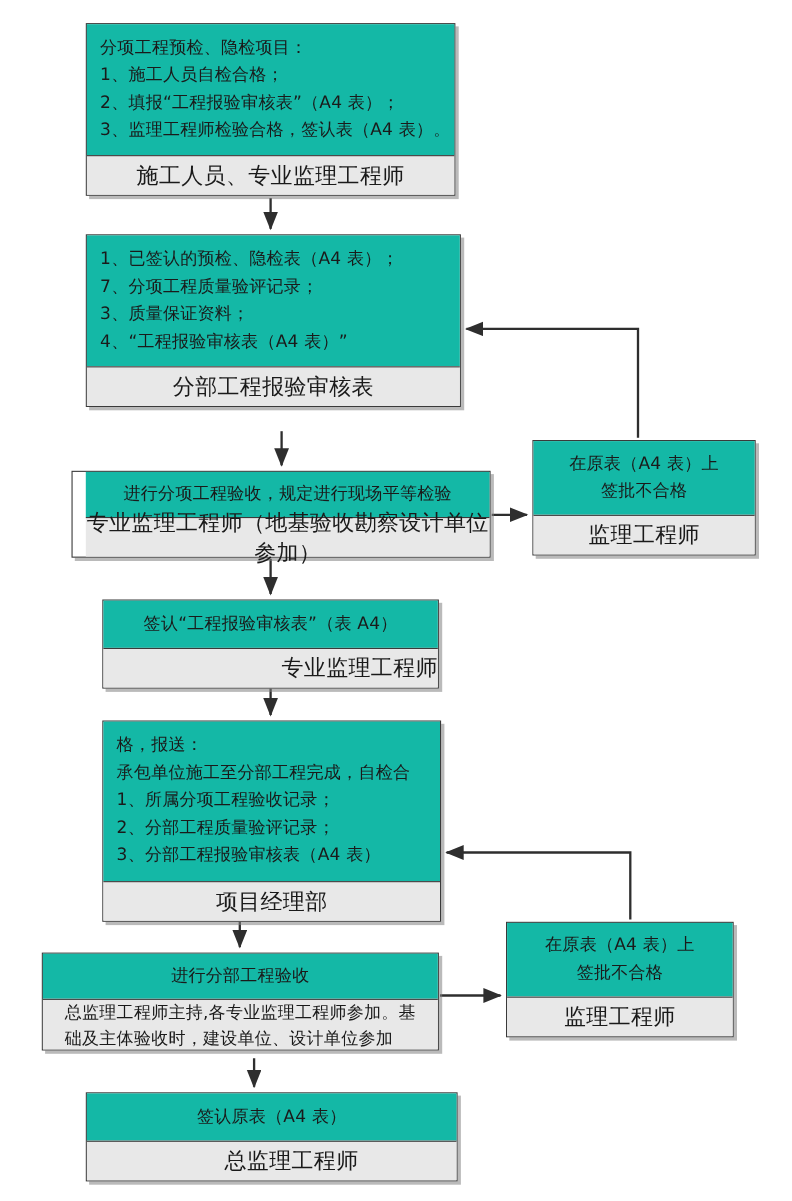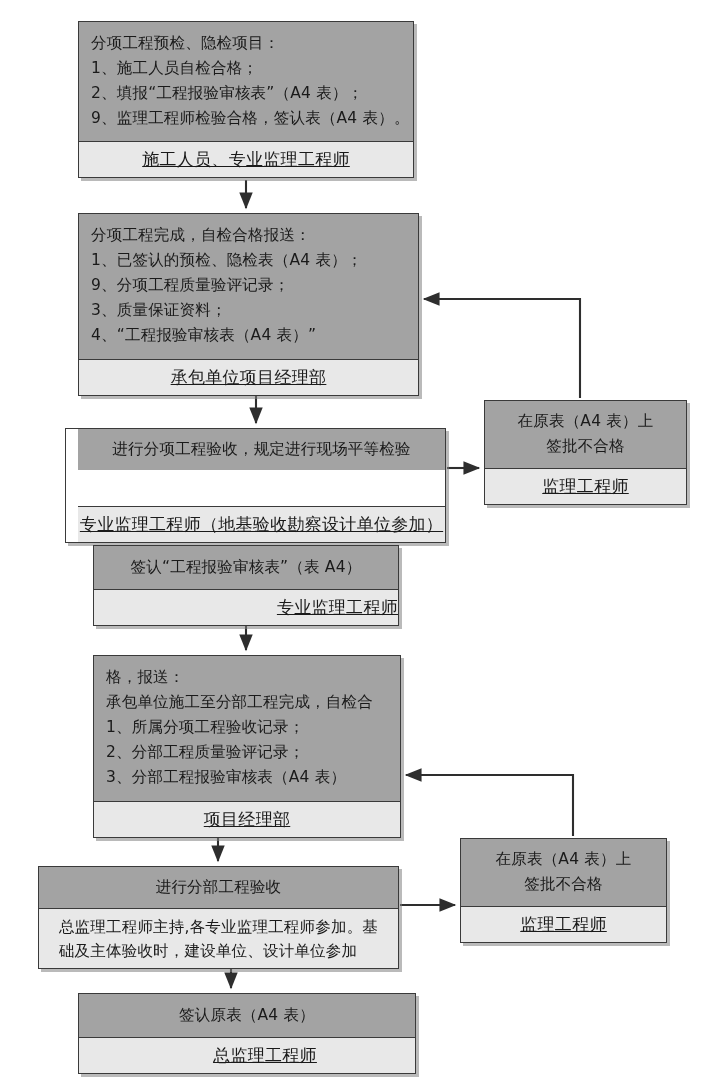--- a/index.html
+++ b/index.html
@@ -27,21 +27,21 @@
   }
   .node {
     position: absolute;
     box-sizing: border-box;
     border: 1.5px solid #3a3a3a;
     background: #ffffff;
     box-shadow: 3px 3px 0 0 rgba(130,130,130,0.55);
   }
   .node .body {
     box-sizing: border-box;
-    background: #a3a3a3;
+    background: #14b8a6;
     padding: 9px 12px 10px 12px;
     color: #1a1a1a;
   }
   .node .role {
     box-sizing: border-box;
     background: #e8e8e8;
     border-top: 1.5px solid #3a3a3a;
     color: #1a1a1a;
     text-align: center;
     display: flex;
@@ -55,41 +55,40 @@
   }
   .lines li {
     white-space: nowrap;
     line-height: 1.62;
     font-size: 15.5px;
     letter-spacing: 0.2px;
   }
   .centered .lines li {
   }
   .role span {
-    font-size: 17px;
+    font-size: 20px;
     letter-spacing: 0.3px;
-    text-decoration: underline;
   }
 
   
   #node-1        { left: 78px;  top: 21px;   width: 336px; }
   #node-1 .role  { height: 36px; }
   #node-2        { left: 78px;  top: 213px;  width: 341px; }
   #node-2 .role  { height: 36px; }
   #node-3        { left: 65px;  top: 428px;  width: 381px; padding-left: 12px; }
   #node-3 .body  { text-align: center; padding: 8px 10px; }
-  #node-3 .role  { height: 36px; margin-top: 36px; }
+  #node-3 .role  { height: 36px; }
   #node-4        { left: 93px;  top: 545px;  width: 306px; }
   #node-4 .body  { text-align: center; padding: 9px 10px; }
   #node-4 .role  { height: 36px; justify-content: flex-end; }
   #node-5        { left: 93px;  top: 655px;  width: 308px; }
   #node-5 .role  { height: 36px; }
   #node-6        { left: 38px;  top: 866px;  width: 361px; }
   #node-6 .body  { text-align: center; padding: 8px 10px; }
-  #node-6 .role  { height: 60px; padding: 4px 10px; }
+  #node-6 .role  { height: 46px; padding: 4px 10px; }
   #node-6 .role .lines li { text-align: left; line-height: 1.55; }
   #node-7        { left: 78px;  top: 993px;  width: 338px; }
   #node-7 .body  { text-align: center; padding: 9px 10px; }
   #node-7 .role  { height: 36px; padding-left: 36px; }
   #side-1        { left: 484px; top: 400px;  width: 203px; }
   #side-1 .body  { text-align: center; padding: 8px 8px 9px; }
   #side-1 .role  { height: 36px; }
   #side-2        { left: 460px; top: 838px;  width: 207px; }
   #side-2 .body  { text-align: center; padding: 8px 8px 9px; }
   #side-2 .role  { height: 36px; }
@@ -146,40 +145,39 @@
       <path d="M231,962 L231,988" stroke="#2e2e2e" stroke-width="2.1" fill="none" marker-end="url(#ah)"></path>
     </g>
   </svg>
 
   <div class="node" id="node-1">
     <div class="body">
       <ul class="lines">
         <li>分项工程预检、隐检项目：</li>
         <li>1、施工人员自检合格；</li>
         <li>2、填报“工程报验审核表”（A4 表）；</li>
-        <li>9、监理工程师检验合格，签认表（A4 表）。</li>
+        <li>3、监理工程师检验合格，签认表（A4 表）。</li>
       </ul>
     </div>
     <div class="role">
       <span>施工人员、专业监理工程师</span>
     </div>
   </div>
 
   <div class="node" id="node-2">
     <div class="body">
       <ul class="lines">
-        <li>分项工程完成，自检合格报送：</li>
         <li>1、已签认的预检、隐检表（A4 表）；</li>
-        <li>9、分项工程质量验评记录；</li>
+        <li>7、分项工程质量验评记录；</li>
         <li>3、质量保证资料；</li>
         <li>4、“工程报验审核表（A4 表）”</li>
       </ul>
     </div>
     <div class="role">
-      <span>承包单位项目经理部</span>
+      <span>分部工程报验审核表</span>
     </div>
   </div>
 
   <div class="node centered" id="node-3">
     <div class="body">
       <ul class="lines">
         <li>进行分项工程验收，规定进行现场平等检验</li>
       </ul>
     </div>
     <div class="role">

